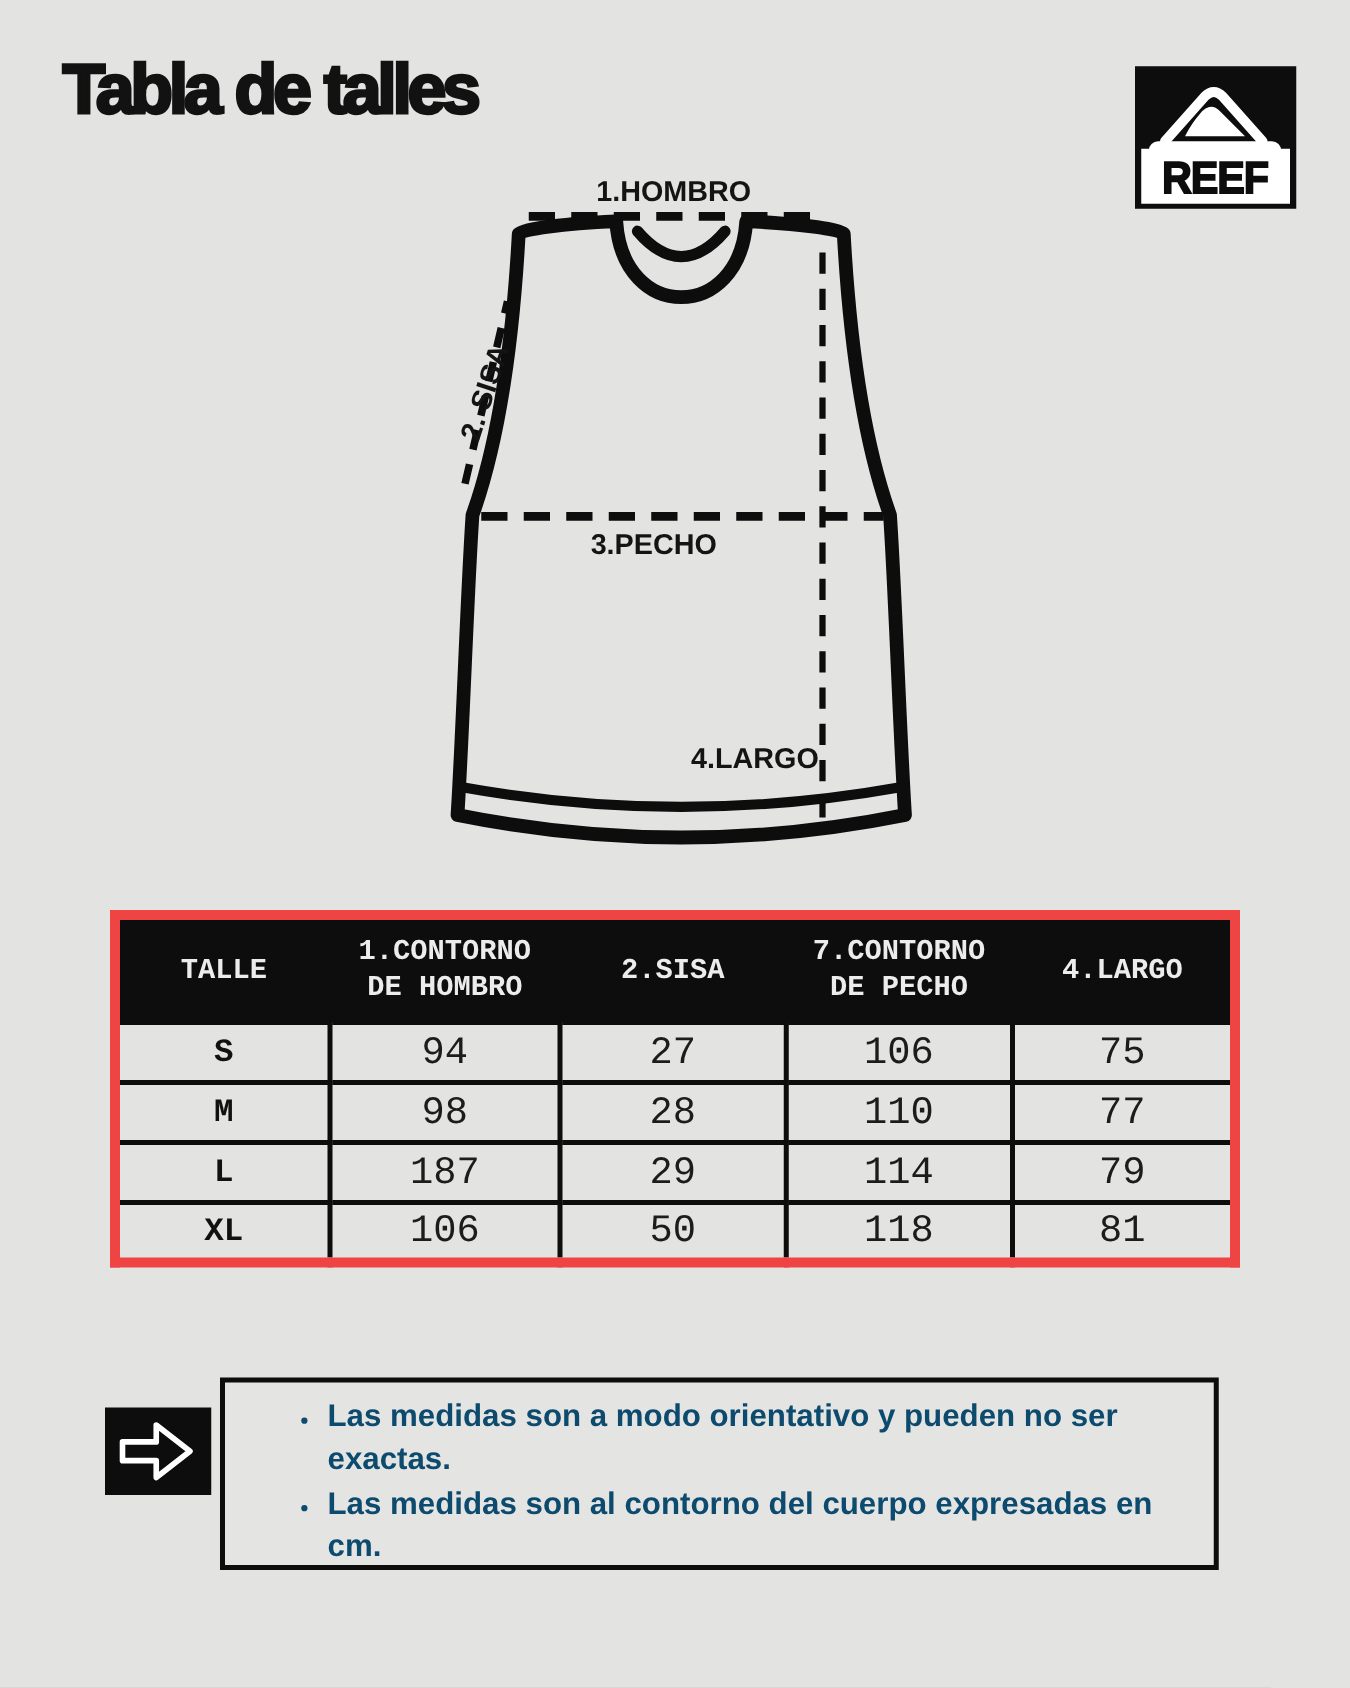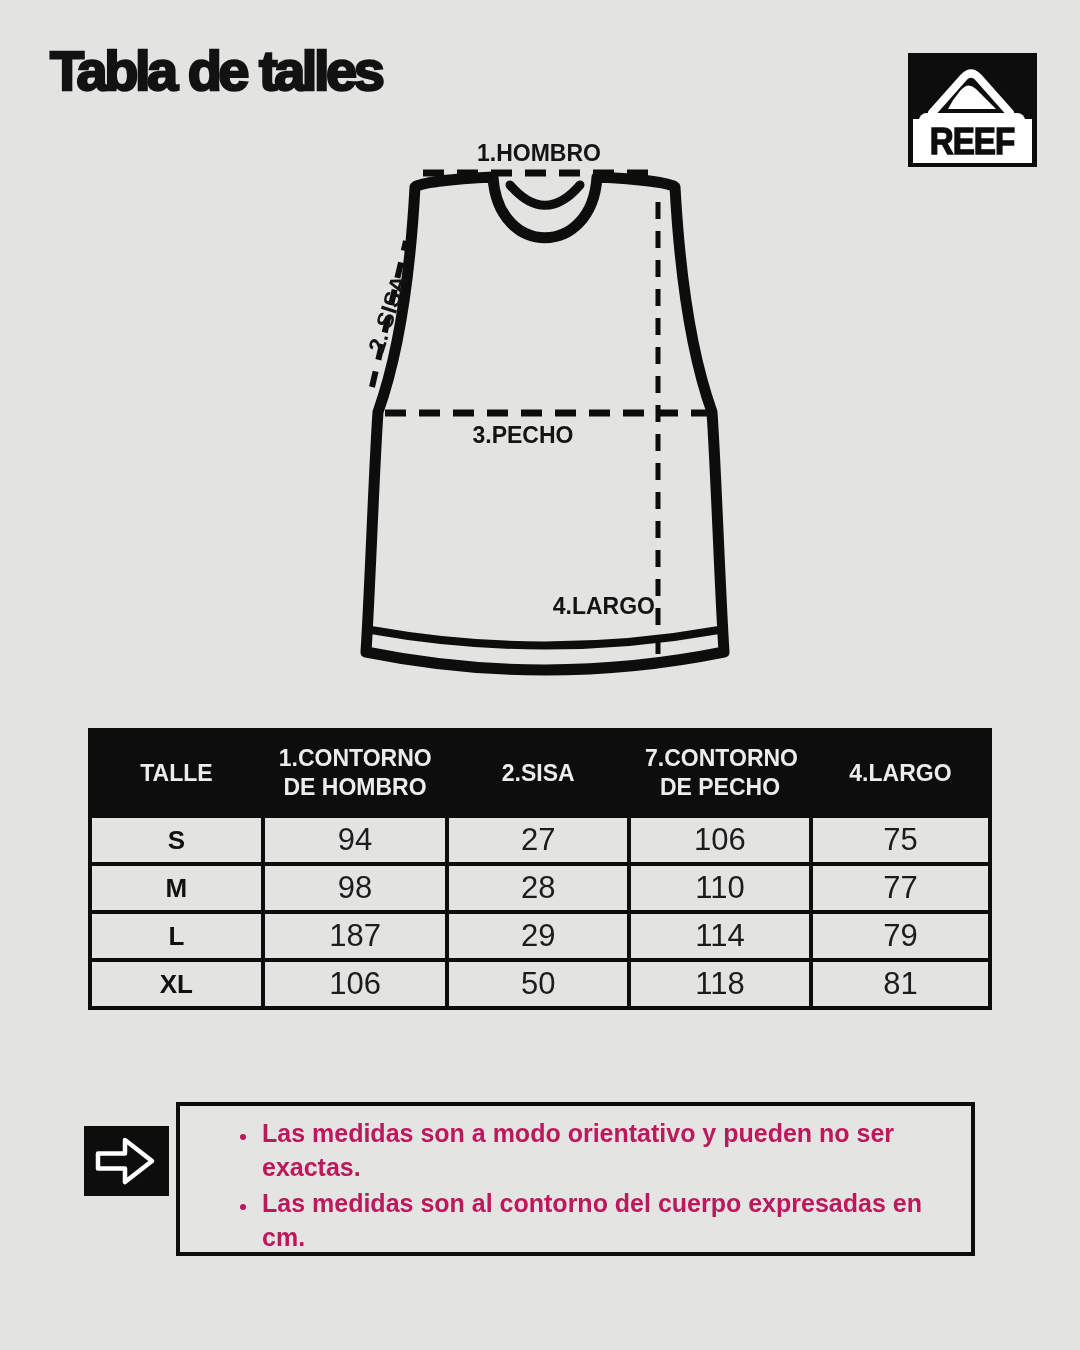--- a/index.html
+++ b/index.html
@@ -33,39 +33,39 @@
   .diagram { position:absolute; left:330px; top:140px; width:450px; height:550px; }
   .diagram svg { position:absolute; left:0; top:0; width:100%; height:100%; }
   .dg-label { position:absolute; font-size:23px; font-weight:700; color:#141414; letter-spacing:0; }
   .lbl-hombro { left:84px; top:0; width:250px; text-align:center; }
   .lbl-pecho  { left:68px; top:282px; width:250px; text-align:center; }
   .lbl-largo  { left:125px; top:453px; width:200px; text-align:right; }
   .lbl-sisa   { left:58px; top:174px; transform:translate(-50%,-50%) rotate(-72deg); white-space:nowrap; }
 
   
   .size-table-wrap { position:absolute; left:88px; top:728px; width:904px; }
-  table.size-table { width:100%; border-collapse:collapse; border:1px solid #ef4444; table-layout:fixed; }
+  table.size-table { width:100%; border-collapse:collapse; border:8px solid #ef4444; table-layout:fixed;font-family:Liberation Mono, monospace; }
   table.size-table th, table.size-table td { border:4px solid #0d0d0d; text-align:center; vertical-align:middle; }
   table.size-table thead th {
     background:#0d0d0d; color:#ececec; font-size:23px; font-weight:700;
     height:86px; line-height:1.25; padding:0 14px;
   }
   table.size-table tbody td { height:48px; font-size:31px; font-weight:400; color:#1c1c1c; background:#e3e3e2; }
   table.size-table tbody td.size-cell { font-weight:700; font-size:26px; color:#111; }
 
   
   .arrow-box { position:absolute; left:84px; top:1126px; width:85px; height:70px; background:#0d0d0d; }
   .arrow-box svg { position:absolute; inset:0; width:100%; height:100%; }
   .notes-box {
     position:absolute; left:176px; top:1102px; width:799px; height:154px;
     border:4px solid #0d0d0d; background:#e4e4e3; padding:10px 24px 8px 0;
   }
   .notes-box ul { margin-left:78px; }
   .notes-box li {
-    font-size:25px; font-weight:700; color:#be185d; line-height:34px;
+    font-size:25px; font-weight:700; color:#0c4a6e; line-height:34px;
     margin-bottom:2px; padding-left:4px;
   }
   .notes-box li::marker { font-size:19px; }
 </style>
 </head>
 <body>
 
 <div class="page">
 
   <h1 class="page-title">Tabla de talles</h1>

